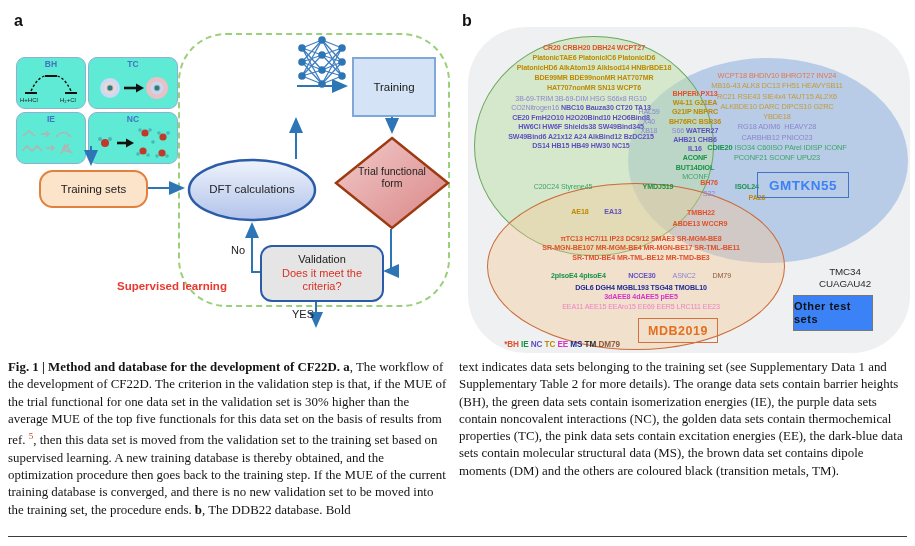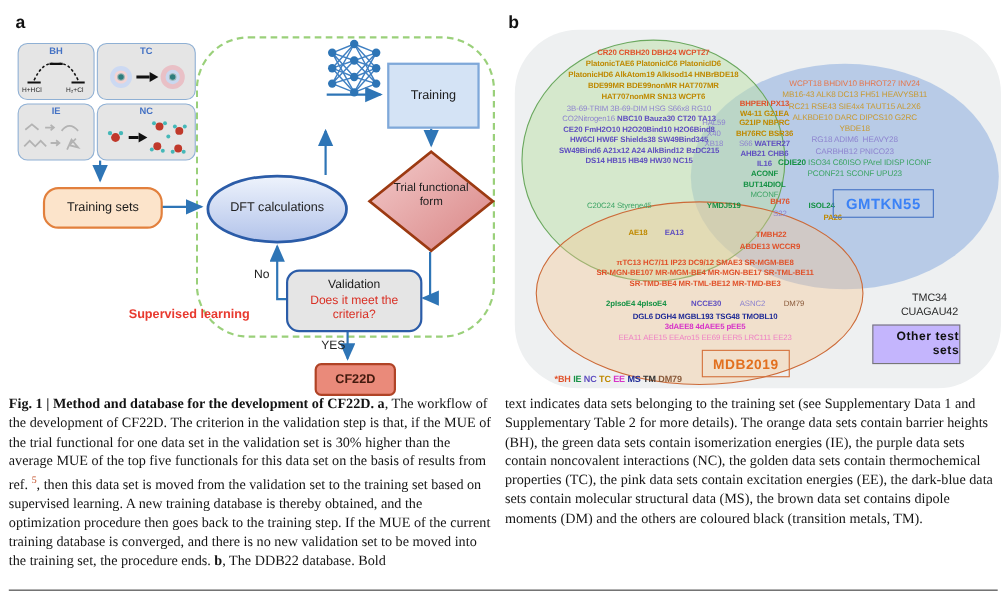--- a/index.html
+++ b/index.html
@@ -1,21 +1,21 @@
 <!DOCTYPE html>
 <html><head>
 <meta charset="utf-8">
 <style>
   html,body{margin:0;padding:0;background:#fff;}
   #page{position:relative;width:915px;height:546px;background:#fff;overflow:hidden;
         font-family:"Liberation Sans",sans-serif;color:#1a1a1a;}
   .abs{position:absolute;}
   .panel-label{font-weight:700;font-size:16px;color:#111;}
   
-  .iconbox{position:absolute;background:#e5e5e5;border:1.3px solid #8fb0d4;border-radius:9px;}
+  .iconbox{position:absolute;background:#5eead4;border:1.3px solid #8fb0d4;border-radius:9px;margin-top:18px;}
   .iconbox .ilabel{position:absolute;top:1px;left:0;right:0;text-align:center;
        font-size:8.5px;font-weight:700;color:#4472c4;}
   .node{position:absolute;display:flex;align-items:center;justify-content:center;
         text-align:center;font-size:11.5px;color:#1a1a1a;}
   .orange-node{background:#fce4cb;border:2px solid #e2803d;}
   .blue-node{background:#d4e3f5;border:2px solid #7fa8d9;}
   .validation-node{background:#e5e5e5;border:2.5px solid #2b5ca8;border-radius:12px;
         flex-direction:column;font-size:11px;line-height:1.22;}
   .validation-q{color:#d93025;}
   .cf22d-node{background:#ea8a7a;border:2.5px solid #b04326;border-radius:6px;
@@ -176,37 +176,34 @@
   <div class="node blue-node" style="left:352px;top:57px;width:80px;height:56px;z-index:3;">
       <span>Training</span>
     </div>
   <div class="dia-text" style="left:352px;top:165px;width:80px;z-index:3;">Trial functional form</div>
   <div class="dia-text" style="left:190px;top:183px;width:124px;font-size:11.5px;z-index:3;">DFT calculations</div>
   <div class="node validation-node" style="left:260px;top:245px;width:120px;height:53px;z-index:3;">
     <div>Validation</div>
     <div class="validation-q">Does it meet the</div>
     <div class="validation-q">criteria?</div>
   </div>
-  <div class="node cf22d-node" style="left:286px;top:330px;width:70px;height:26px;z-index:3;">
-      <span>CF22D</span>
-    </div>
   <div class="flowlabel" style="left:231px;top:244px;z-index:3;">No</div>
   <div class="flowlabel" style="left:292px;top:308px;z-index:3;">YES</div>
   <div class="supervised" style="left:117px;top:280px;z-index:3;">Supervised learning</div>
 
   <div class="abs panel-label" style="left:462px;top:12px;">b</div>
 
   <div class="greybg" style="left:468px;top:27px;width:442px;height:326px;"></div>
   <div class="vellipse" style="left:628px;top:58px;width:280px;height:205px;background:rgba(150,180,225,0.62);z-index:2;"></div>
   <div class="vellipse" style="left:474px;top:36px;width:238px;height:218px;background:rgba(190,224,170,0.52);border:1.5px solid #6aa85e;z-index:3;"></div>
   <div class="vellipse" style="left:487px;top:183px;width:296px;height:165px;background:rgba(247,196,145,0.38);border:1.5px solid #cc6a38;z-index:4;"></div>
 
   <div class="vbox-label" style="left:757px;top:172px;width:90px;height:24px;border:1.5px solid #4472c4;color:#3b82f6;font-size:13.5px;z-index:6;">GMTKN55</div>
   <div class="vbox-label" style="left:638px;top:318px;width:78px;height:23px;border:1.5px solid #d4703a;color:#e2701f;font-size:12.5px;z-index:6;">MDB2019</div>
-  <div class="vbox-label" style="left:793px;top:295px;width:78px;height:34px;border:1.5px solid #777;background:#c4b5fd;color:#111;font-size:11px;line-height:1.15;text-align:right;z-index:6;">Other test sets</div>
+  <div class="vbox-label" style="left:793px;top:295px;width:78px;height:34px;border:1.5px solid #777;background:#3b82f6;color:#111;font-size:11px;line-height:1.15;text-align:left;z-index:6;">Other test sets</div>
 
   <div class="abs" style="left:0;top:0;width:915px;height:360px;z-index:5;">
       <div class="vblock" style="left: 594px; top: 44px; line-height: 9.9px;">
         <div class="vline"><span class="s-bh">CR20 CRBH20 DBH24 WCPT27</span></div>
         <div class="vline"><span class="s-tc">PlatonicTAE6 PlatonicIC6 PlatonicID6</span></div>
         <div class="vline"><span class="s-tc">PlatonicHD6 AlkAtom19 AlkIsod14 HNBrBDE18</span></div>
         <div class="vline"><span class="s-tc">BDE99MR BDE99nonMR HAT707MR</span></div>
         <div class="vline"><span class="s-tc">HAT707nonMR SN13 WCPT6</span></div>
       </div>
       <div class="vblock" style="left: 581px; top: 95px; line-height: 9.4px;">

